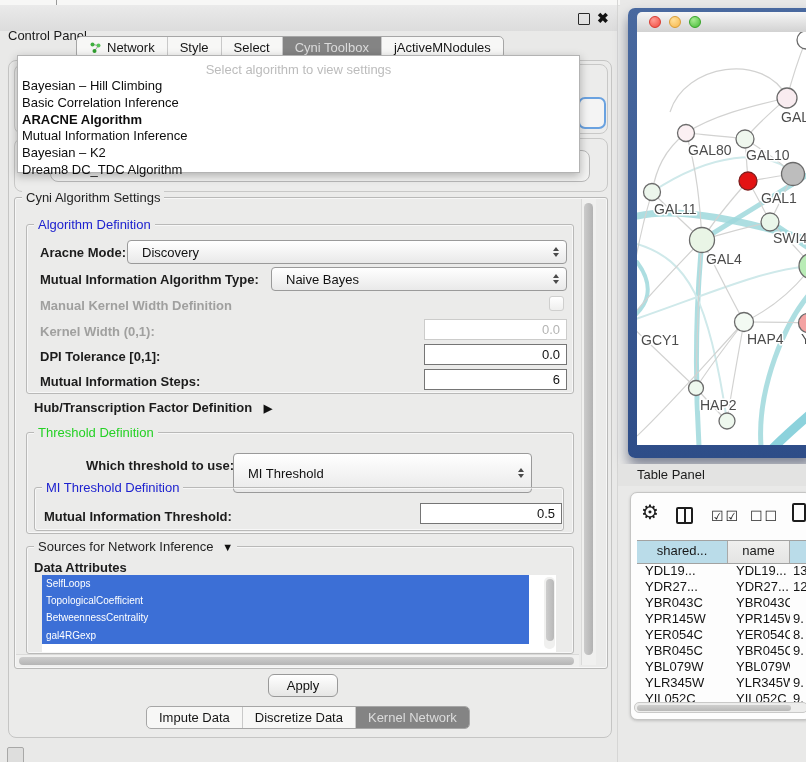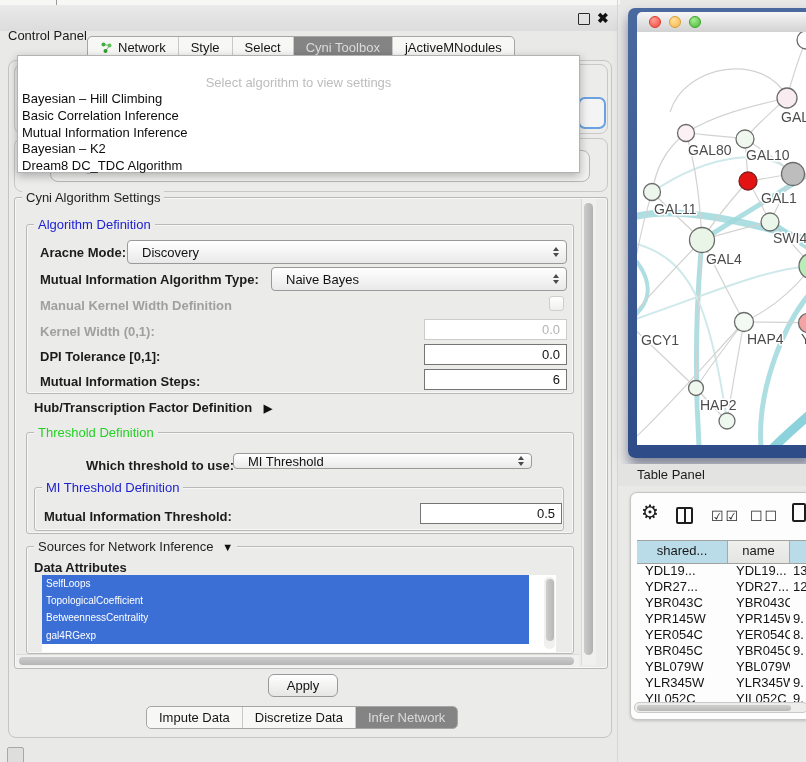--- a/index.html
+++ b/index.html
@@ -9,38 +9,38 @@
   .abs{position:absolute}
   
   #cp-topstrip{left:0;top:0;width:620px;height:5px;background:#f7f7f6;border-bottom:1px solid #e0e0df}
   #cp-topstrip .tick{left:56px;top:0;width:1px;height:5px;background:#9a9a9a;position:absolute}
   #cp-header{left:0;top:5px;width:618px;height:26px;background:linear-gradient(#eaeaea,#dcdcdc);}
   #cp-title{left:8px;top:18px;height:26px;line-height:26px;font-size:13px;color:#1a1a1a}
   #float-icon{left:578px;top:8px;width:10px;height:10px;border:1.5px solid #2a2a2a;border-radius:1px}
   #close-icon{left:597px;top:4px;font-size:14px;font-weight:bold;color:#111;line-height:18px}
   
   .tabbar{display:flex;height:23px;border:1px solid #a6a6a6;border-radius:5px;background:#f7f7f6;overflow:hidden;box-sizing:border-box}
-  #top-tabs{left:87px;top:36px}
+  #top-tabs{left:76px;top:36px}
   .tab{display:flex;align-items:center;gap:5px;padding:0 12px;font-size:13px;color:#161616;
        border-left:1px solid #c9c9c9;white-space:nowrap}
   .tab:first-child{border-left:none}
   .tab.selected{background:#848484;color:#dcdcdc}
   .tabicon{display:inline-flex;width:13px;height:13px}
   
   #cp-body{left:8px;top:60px;width:604px;height:678px;background:#ebebea;border:1px solid #c5c5c4;border-radius:8px;box-sizing:border-box}
   .box{border:1px solid #c8c8c7;border-radius:8px;background:#ececeb}
   #boxA{left:14px;top:64px;width:592px;height:68px}
   #boxB{left:14px;top:138px;width:592px;height:52px}
   #focus-combo{left:578px;top:97px;width:24px;height:28px;border:2px solid #6aa2e0;border-radius:7px;background:#f4f4f4}
   #hidden-combo{left:50px;top:150px;width:540px;height:32px;border:1px solid #b8b8b8;border-radius:8px;
       background:#f2f2f1;font-size:13px;line-height:32px;color:#b5b5b5;padding-left:34px;box-sizing:border-box;overflow:hidden}
   
   #algo-popup{left:17px;top:55px;width:563px;height:118px;background:#ffffff;border:1px solid #b3b3b3;
       box-shadow:0 3px 9px rgba(0,0,0,.28);z-index:50;box-sizing:border-box}
-  #algo-placeholder{text-align:center;font-size:13px;color:#bcbcbc;height:16px;line-height:15px;margin-top:19px}
+  #algo-placeholder{text-align:center;font-size:13px;color:#bcbcbc;height:16px;line-height:15px;margin-top:6px}
   .dd-item{height:16.8px;line-height:16.8px;padding-left:4px;font-size:13px;color:#0d0d0d;white-space:nowrap}
   .dd-item.bold{font-weight:bold}
   
   .group{border:1px solid #b9b9b8;border-radius:3px;box-shadow:inset 0 0 0 1px rgba(255,255,255,.6)}
   .gtitle{font-size:13px;background:#ebebea;padding:0 4px;white-space:nowrap;z-index:3}
   .gtitle.blue{color:var(--group_title_blue)}
   .gtitle.green{color:var(--group_title_green)}
   #settings-group{left:14px;top:197px;width:592px;height:470px}
   #settings-title{left:22px;top:190px;color:#1f1f1f}
   #group-alg{left:26px;top:224px;width:546px;height:168px}
@@ -169,20 +169,21 @@
 <div class="abs" id="focus-combo"></div>
 <div class="abs" id="hidden-combo">
   <span>galFiltered.sif default node</span>
 </div>
 
 <div class="abs" id="algo-popup">
   <div id="algo-placeholder">Select algorithm to view settings</div>
   <div id="algo-items">
       <div class="dd-item">Bayesian – Hill Climbing</div>
       <div class="dd-item">Basic Correlation Inference</div>
+      <div class="dd-item bold">ARACNE Algorithm</div>
       <div class="dd-item">Mutual Information Inference</div>
       <div class="dd-item">Bayesian – K2</div>
       <div class="dd-item">Dream8 DC_TDC Algorithm</div>
     </div>
 </div>
 
 <div class="abs group" id="settings-group"></div>
 <span class="abs gtitle" id="settings-title">Cyni Algorithm Settings</span>
 
 <div class="abs group" id="group-alg"></div>
@@ -226,21 +227,21 @@
 
 <span class="abs lbl" style="left:34px;top:400px;font-weight:bold">
   <span>Hub/Transcription Factor Definition</span>
   <span class="expander-icon" style="margin-left:8px">▶</span>
 </span>
 
 <div class="abs group" id="group-thr"></div>
 <span class="abs gtitle green" id="group-thr-title">Threshold Definition</span>
 
 <span class="abs lbl" style="left:86px;top:458px">Which threshold to use:</span>
-<div class="abs combo" style="left:233px;top:453px;width:299px;height:16px">
+<div class="abs combo" style="left:233px;top:453px;width:299px;height:40px">
   <span>MI Threshold</span>
   <span class="spin">
       <i class="up"></i>
       <i class="dn"></i>
     </span>
 </div>
 
 <div class="abs group" id="group-mi"></div>
 <span class="abs gtitle blue" id="group-mi-title">MI Threshold Definition</span>
 <span class="abs lbl" style="left:44px;top:509px">Mutual Information Threshold:</span>
@@ -277,21 +278,21 @@
 <button class="abs" id="apply-btn">Apply</button>
 
 <nav class="abs tabbar" id="bottom-tabs">
     <div class="tab">
       <span>Impute Data</span>
     </div>
     <div class="tab">
       <span>Discretize Data</span>
     </div>
     <div class="tab selected">
-      <span>Infer Network</span>
+      <span>Kernel Network</span>
     </div>
   </nav>
 
 <div class="abs" id="corner-chip"></div>
 
 <div class="abs" id="col-divider"></div>
 
 <div class="abs" id="net-window">
   <div id="net-titlebar">
     <span class="light" id="light-red"></span>

